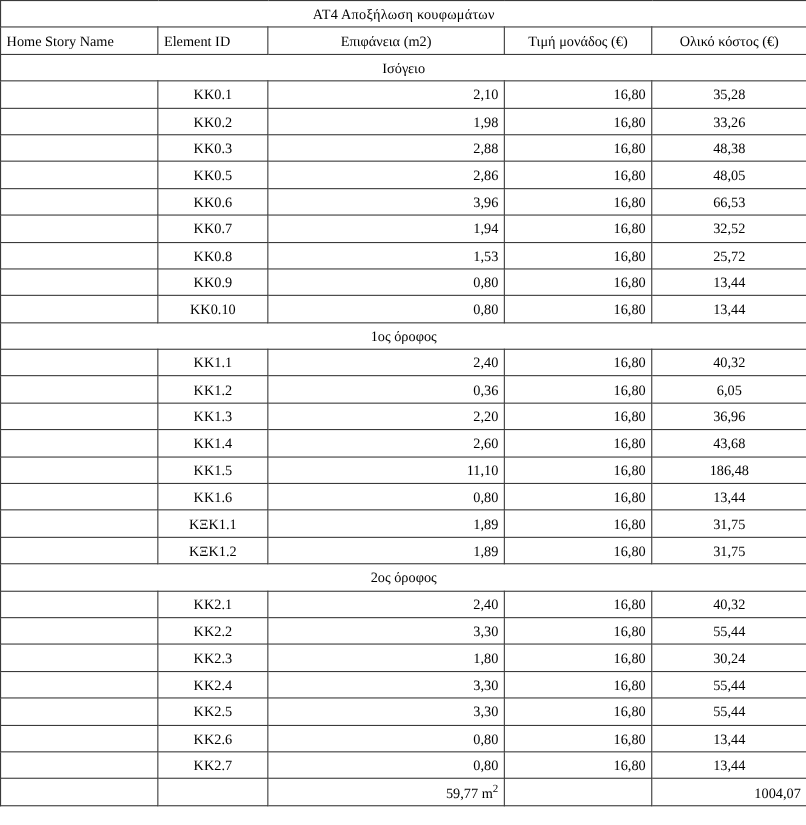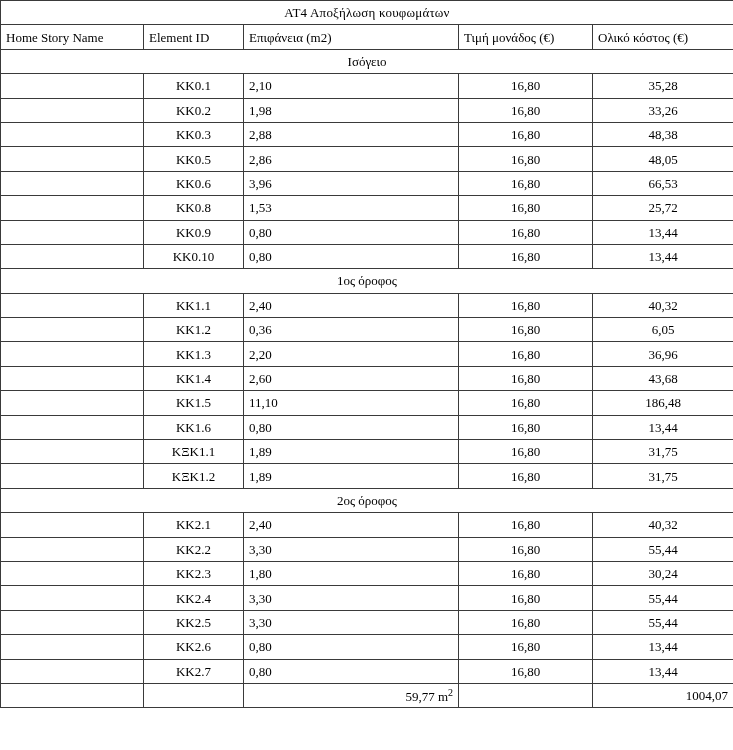--- a/index.html
+++ b/index.html
@@ -55,38 +55,39 @@
   .title-cell {
     text-align: center;
     font-weight: bold;
     font-size: 14.5px;
     height: 26px;
     letter-spacing: 0.2px;
   }
 
   
   .hdr-cell {
+    text-align: center;
     font-size: 14px;
     height: 26px;
   }
   .hdr-cell.left { text-align: left; }
 
   
   .section-cell {
     text-align: center;
     font-size: 12.5px;
     height: 25px;
     padding-left: 6px;
   }
 
   
   .cell-story { text-align: left; }
   .cell-elem  { text-align: center; font-size: 12.5px; }
-  .cell-area  {  font-size: 12.5px; padding-right: 7px; }
-  .cell-unit  { text-align: center; font-size: 12.5px; }
+  .cell-area  { text-align: right;  font-size: 12.5px; padding-right: 7px; }
+  .cell-unit  { text-align: right; font-size: 12.5px; }
   .cell-total { text-align: center;  font-size: 12.5px; padding-right: 7px; }
 
   
   .total-row td {
     height: 26px;
     font-weight: bold;
     font-size: 14.5px;
   }
   .total-area  { text-align: right; padding-right: 7px; }
   .total-value { text-align: right; padding-right: 7px; }
@@ -149,20 +150,27 @@
         </tr>
         <tr>
           <td class="cell-story"></td>
           <td class="cell-elem">ΚΚ0.6</td>
           <td class="cell-area">3,96</td>
           <td class="cell-unit">16,80</td>
           <td class="cell-total">66,53</td>
         </tr>
         <tr>
           <td class="cell-story"></td>
+          <td class="cell-elem">ΚΚ0.7</td>
+          <td class="cell-area">1,94</td>
+          <td class="cell-unit">16,80</td>
+          <td class="cell-total">32,52</td>
+        </tr>
+        <tr>
+          <td class="cell-story"></td>
           <td class="cell-elem">ΚΚ0.8</td>
           <td class="cell-area">1,53</td>
           <td class="cell-unit">16,80</td>
           <td class="cell-total">25,72</td>
         </tr>
         <tr>
           <td class="cell-story"></td>
           <td class="cell-elem">ΚΚ0.9</td>
           <td class="cell-area">0,80</td>
           <td class="cell-unit">16,80</td>

